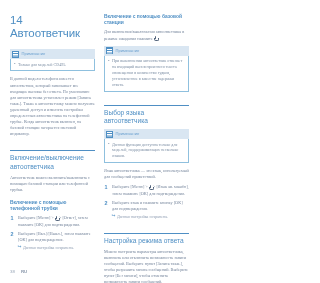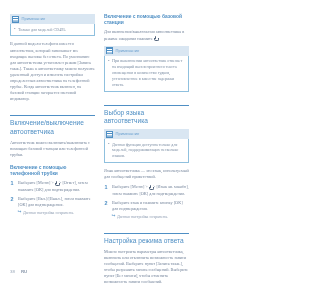--- a/index.html
+++ b/index.html
@@ -215,20 +215,21 @@
 </style>
 </head>
 <body>
 
 <div class="page">
 
   <div class="cols">
 
     <div class="col">
 
+      <h1 class="chapter-title">14 Автоответчик</h1>
 
       <div class="note">
         <div class="note-head">
           <span class="note-icon"></span>
           <span class="note-title">Примечание</span>
         </div>
         <div class="note-body">
           <ul>
             <li>Только для моделей CD495.</li>
           </ul>

